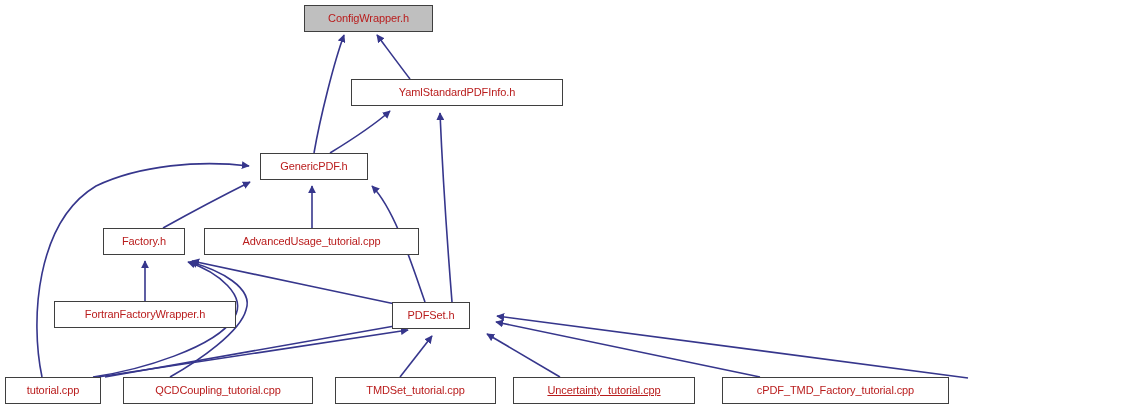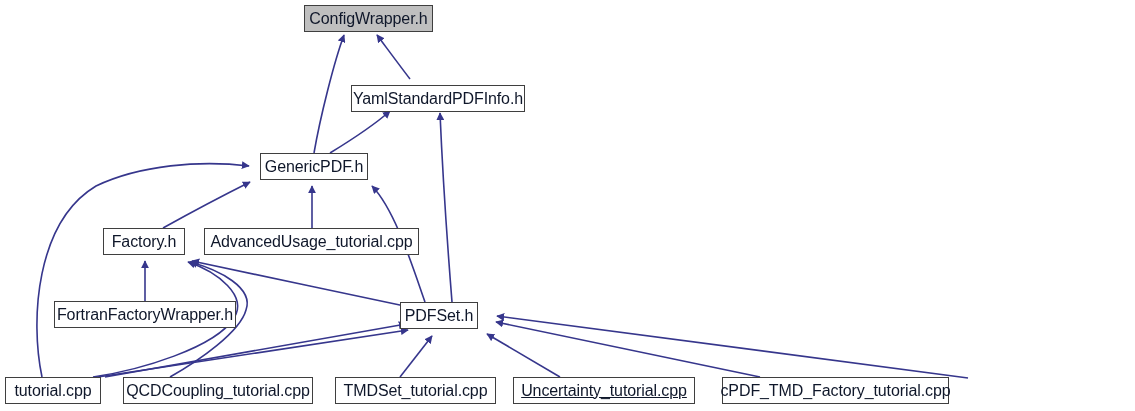--- a/index.html
+++ b/index.html
@@ -20,22 +20,22 @@
     left: 0;
     top: 0;
     width: 1135px;
     height: 411px;
   }
   .node {
     position: absolute;
     box-sizing: border-box;
     border: 1px solid #3f3f3f;
     background: #ffffff;
-    color: #0f172a;
-    font-size: 16px;
+    color: #b91c1c;
+    font-size: 11px;
     line-height: 1;
     display: flex;
     align-items: center;
     justify-content: center;
     white-space: nowrap;
     z-index: 5;
     letter-spacing: -0.1px;
   }
   .node.highlight {
     background: #bfbfbf;
@@ -89,41 +89,41 @@
       <path d="M 760 377 L 496 322"></path>
 
       <path d="M 968 378 L 497 316"></path>
     </g>
   </svg>
 
   <div class="node highlight" style="left:304px; top:5px; width:129px; height:27px;">
     <span>ConfigWrapper.h</span>
   </div>
 
-  <div class="node" style="left:351px; top:85px; width:174px; height:27px;">
+  <div class="node" style="left:351px; top:79px; width:212px; height:27px;">
     <span>YamlStandardPDFInfo.h</span>
   </div>
 
   <div class="node" style="left:260px; top:153px; width:108px; height:27px;">
     <span>GenericPDF.h</span>
   </div>
 
   <div class="node" style="left:103px; top:228px; width:82px; height:27px;">
     <span>Factory.h</span>
   </div>
 
   <div class="node" style="left:204px; top:228px; width:215px; height:27px;">
     <span>AdvancedUsage_tutorial.cpp</span>
   </div>
 
   <div class="node" style="left:54px; top:301px; width:182px; height:27px;">
     <span>FortranFactoryWrapper.h</span>
   </div>
 
-  <div class="node" style="left:400px; top:302px; width:78px; height:27px;">
+  <div class="node" style="left:392px; top:302px; width:78px; height:27px;">
     <span>PDFSet.h</span>
   </div>
 
   <div class="node" style="left:5px; top:377px; width:96px; height:27px;">
     <span>tutorial.cpp</span>
   </div>
 
   <div class="node" style="left:123px; top:377px; width:190px; height:27px;">
     <span>QCDCoupling_tutorial.cpp</span>
   </div>

